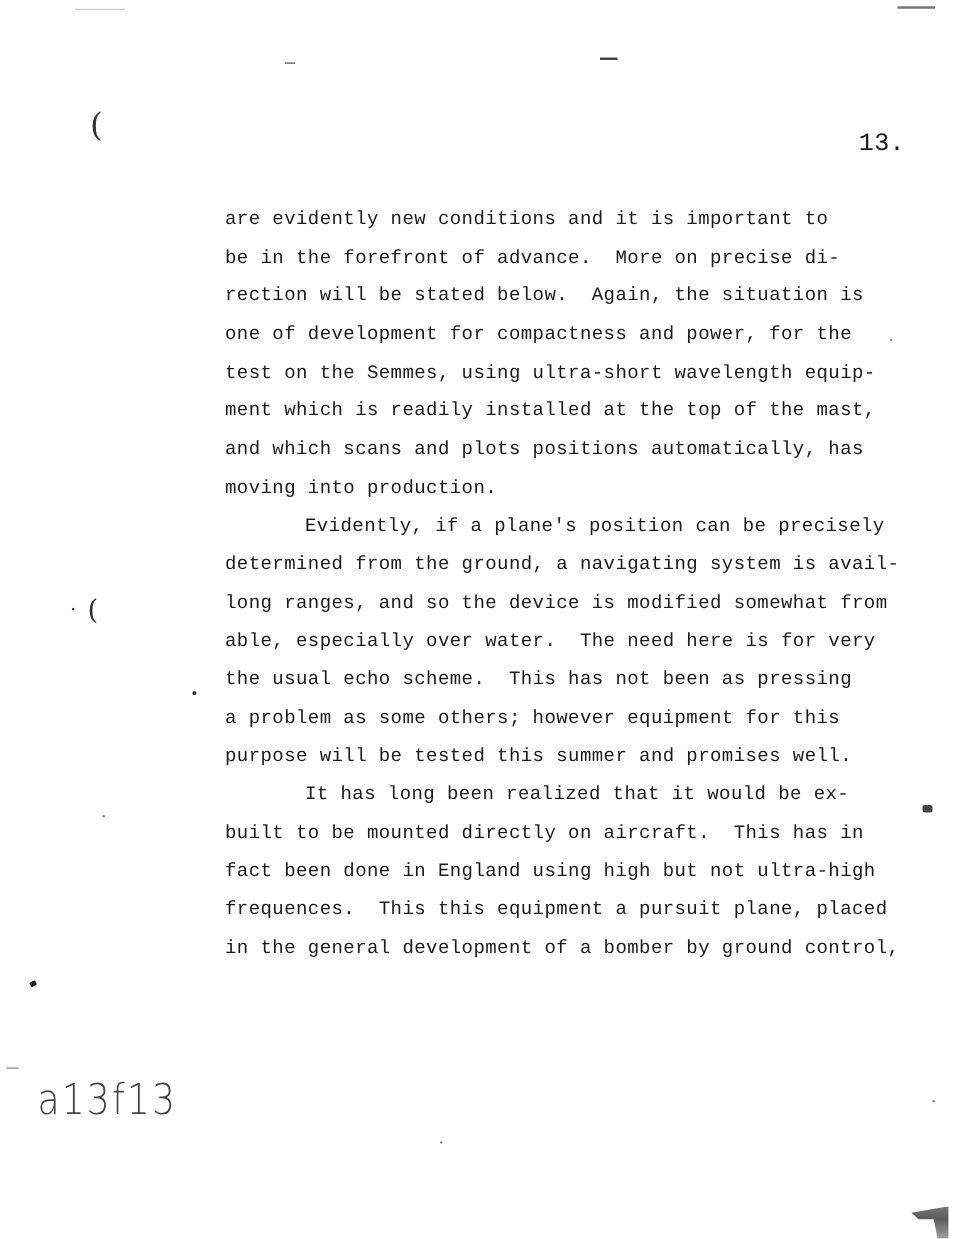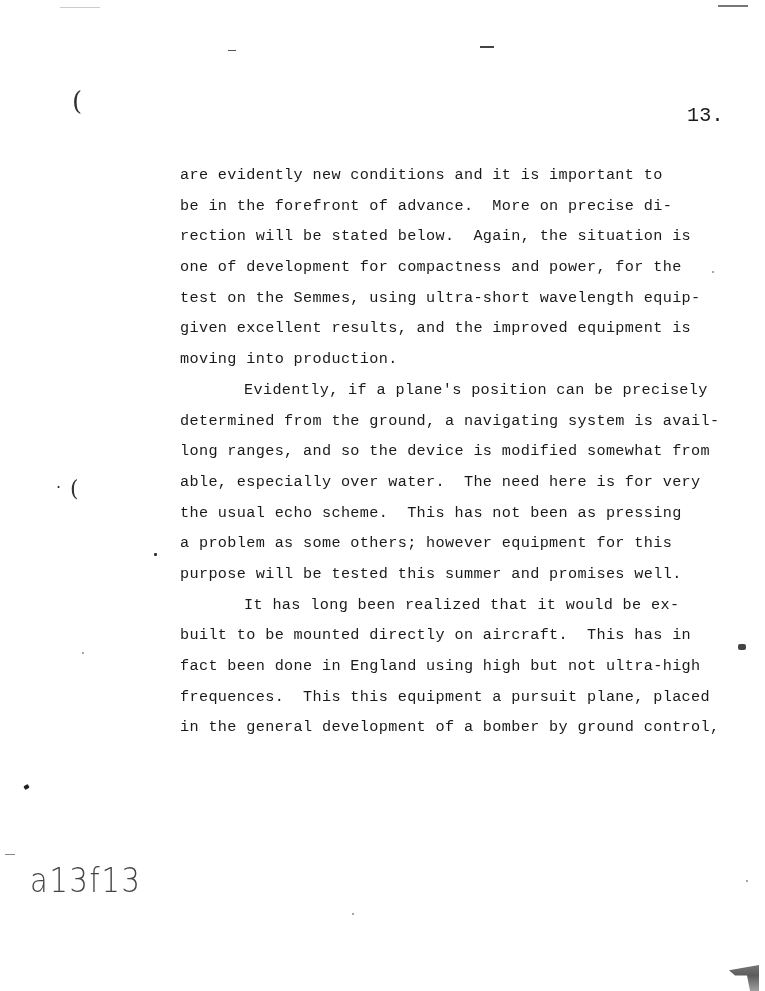--- a/index.html
+++ b/index.html
@@ -100,21 +100,22 @@
 <div class="speck" style="left:352px; top:913px;"></div>
 <div class="speck" style="left:82px; top:652px;"></div>
 
 <div class="body-text">
   <div>
     <div class="line">are evidently new conditions and it is important to</div>
     <div class="line">be in the forefront of advance.  More on precise di-</div>
     <div class="line">rection will be stated below.  Again, the situation is</div>
     <div class="line">one of development for compactness and power, for the</div>
     <div class="line">test on the Semmes, using ultra-short wavelength equip-</div>
-    <div class="line">given excellent results, and the improved equipment is</div>
+    <div class="line">ment which is readily installed at the top of the mast,</div>
+    <div class="line">and which scans and plots positions automatically, has</div>
     <div class="line">moving into production.</div>
   </div>
   <div>
     <div class="line indent">Evidently, if a plane's position can be precisely</div>
     <div class="line">determined from the ground, a navigating system is avail-</div>
     <div class="line">long ranges, and so the device is modified somewhat from</div>
     <div class="line">able, especially over water.  The need here is for very</div>
     <div class="line">the usual echo scheme.  This has not been as pressing</div>
     <div class="line">a problem as some others; however equipment for this</div>
     <div class="line">purpose will be tested this summer and promises well.</div>

